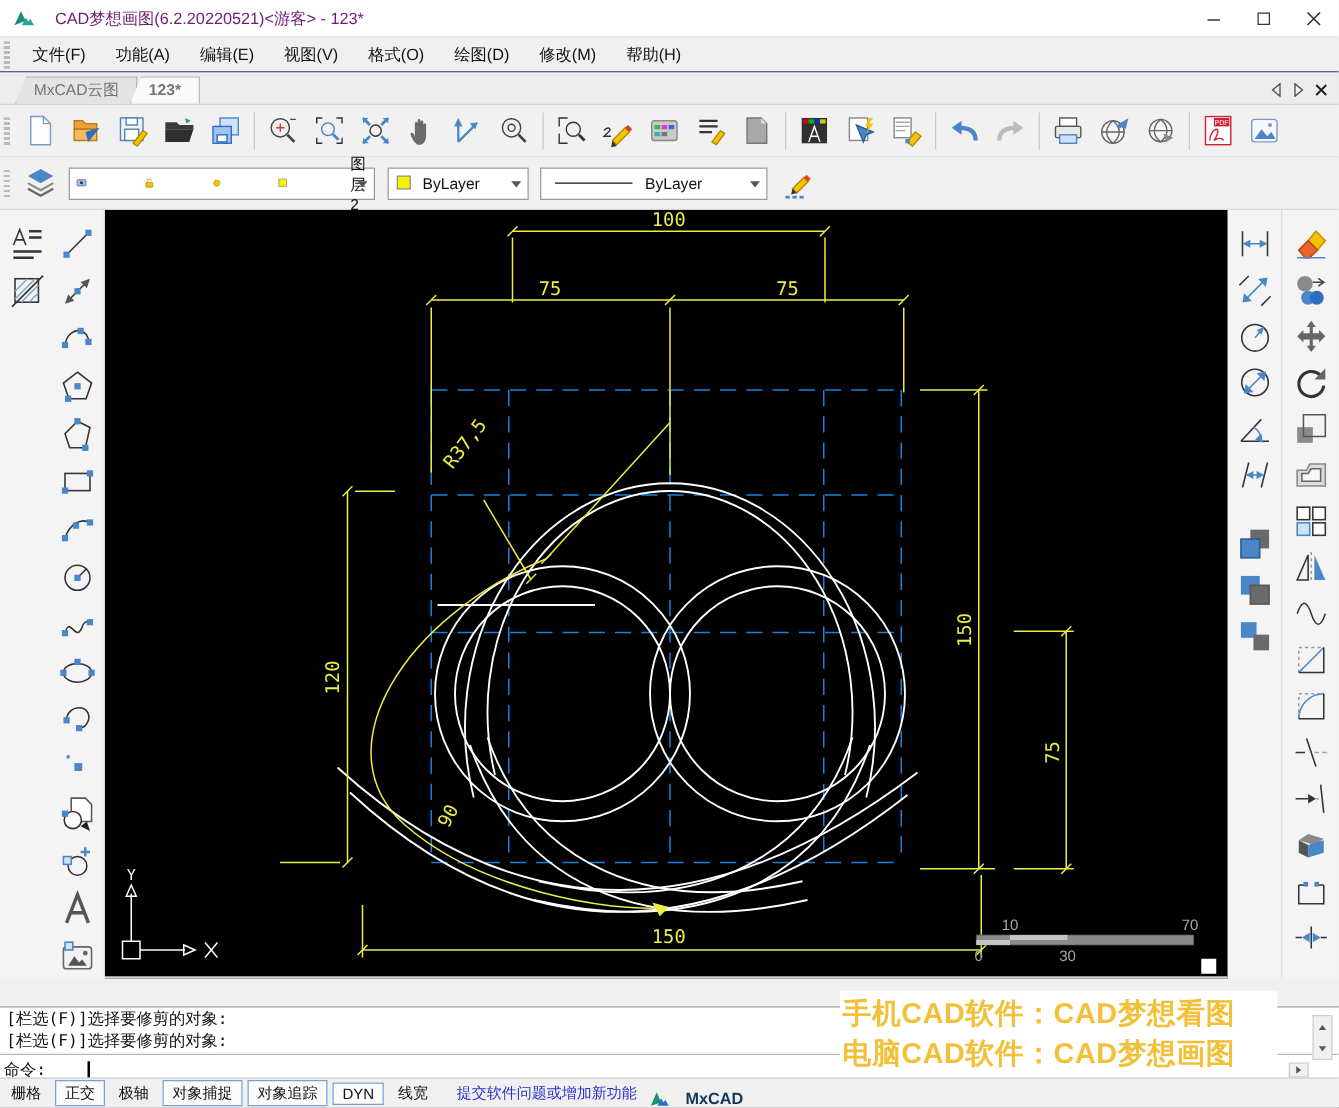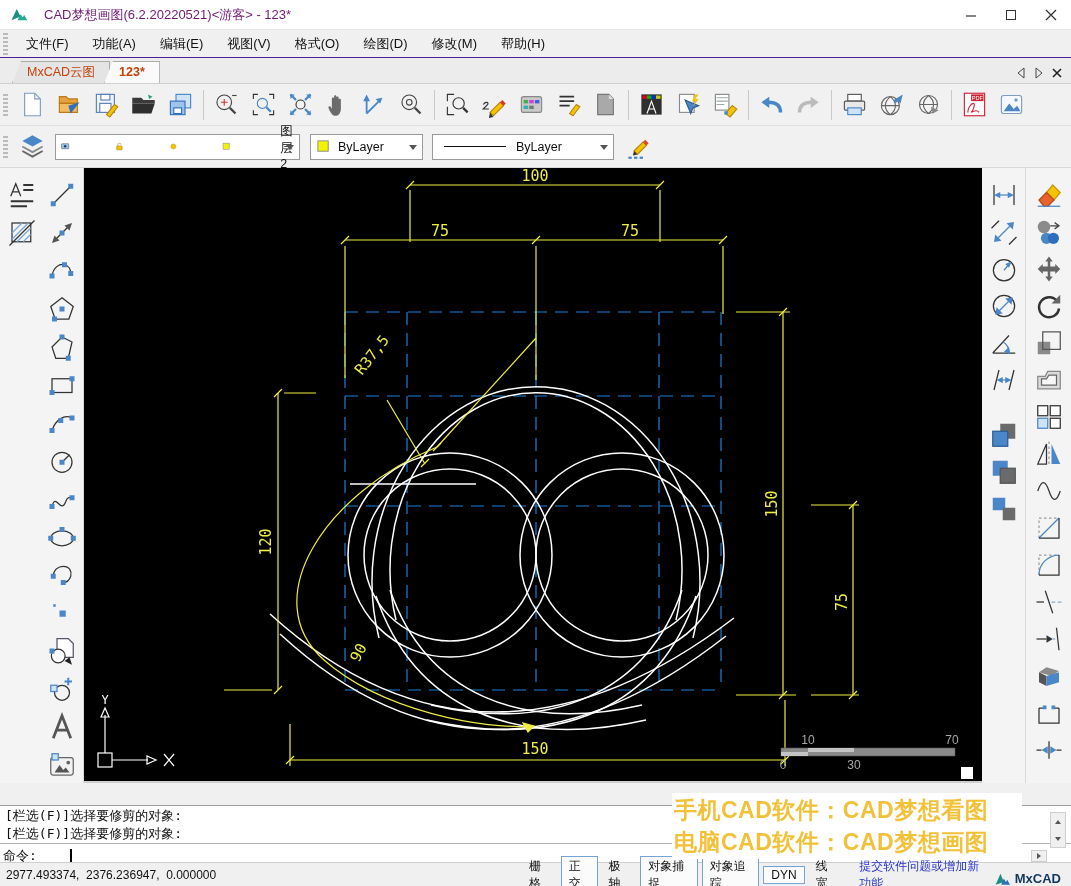--- a/index.html
+++ b/index.html
@@ -19,21 +19,21 @@
   
   .menubar { position:absolute; left:0; top:30px; width:1071px; height:28px; background:#f0f0f0;
              display:flex; align-items:center; border-bottom:1px solid #4c1d95; }
   .grip { width:5px; height:22px; margin:0 6px 0 3px;
           background:repeating-linear-gradient(to bottom,#bbb 0 2px,transparent 2px 4px); }
   .menuitem { font-size:13px; color:#111; padding:4px 12px; }
 
   
   .tabbar { position:absolute; left:0; top:58px; width:1071px; height:26px; background:#ececec;
             border-bottom:1px solid #cfcfcf; display:flex; align-items:flex-end; }
-  .dtab { height:22px; line-height:21px; font-size:12.5px; padding:0 14px; color:#c2410c;
+  .dtab { height:22px; line-height:21px; font-size:12.5px; padding:0 14px; color:#737373;
           border:1px solid #aaa; border-bottom:none; background:#e4e4e4;
           clip-path:polygon(9px 0,100% 0,calc(100% - 0px) 100%,0 100%); margin-left:12px; }
   .dtab.active { background:#fafafa; font-weight:bold; margin-left:-6px; }
   .tabbar-right { margin-left:auto; display:flex; align-items:center; padding-right:8px; gap:6px; }
   .tabbar-right svg { width:12px; height:12px; }
 
   
   .toolbar1 { position:absolute; left:0; top:84px; width:1071px; height:42px; background:#f1f1f1;
               display:flex; align-items:center; border-bottom:1px solid #e0e0e0; }
   .tb { width:37px; height:36px; border:none; background:transparent; display:flex;
@@ -96,21 +96,21 @@
                color:#f2c139; font-weight:bold; font-size:23px; line-height:32px; text-align:left;
                padding:1px 2px; letter-spacing:0.5px; z-index:5; }
 
   
   .statusbar { position:absolute; left:0; top:862px; width:1071px; height:24px; background:#f0f0f0;
                border-top:1px solid #cfcfcf; display:flex; align-items:center; font-size:12px; color:#111; }
   .coords { padding-left:6px; white-space:pre; min-width:520px; }
   .toggle { padding:1px 7px; margin:0 2px; }
   .toggle.boxed { border:1px solid #76a3d6; background:#fbfbfb; }
   .statlink { color:#2a35c9; margin:0 10px 0 14px; }
-  .brand { display:flex; align-items:center; gap:4px; margin-right:10px; font-weight:bold;
+  .brand { display:flex; align-items:center; gap:12px; margin-right:10px; font-weight:bold;
            color:#11365e; font-size:13px;margin-top:8px; }
   .brand svg { width:17px; height:15px; }
 </style>
 </head>
 <body>
 
 <div class="win">
 
   <div class="titlebar">
     <svg class="appicon" viewBox="0 0 24 24">
@@ -852,21 +852,20 @@
         </svg>
       </div>
   </div>
 
   <div class="watermark">
     <div>手机CAD软件：CAD梦想看图</div>
     <div>电脑CAD软件：CAD梦想画图</div>
   </div>
 
   <div class="statusbar">
-    <span class="coords">2977.493374,  2376.236947,  0.000000</span>
     <span class="toggle">栅格</span>
     <span class="toggle boxed">正交</span>
     <span class="toggle">极轴</span>
     <span class="toggle boxed">对象捕捉</span>
     <span class="toggle boxed">对象追踪</span>
     <span class="toggle boxed">DYN</span>
     <span class="toggle">线宽</span>
     <a class="statlink">提交软件问题或增加新功能</a>
     <span class="brand">
       <svg viewBox="0 0 24 22">

